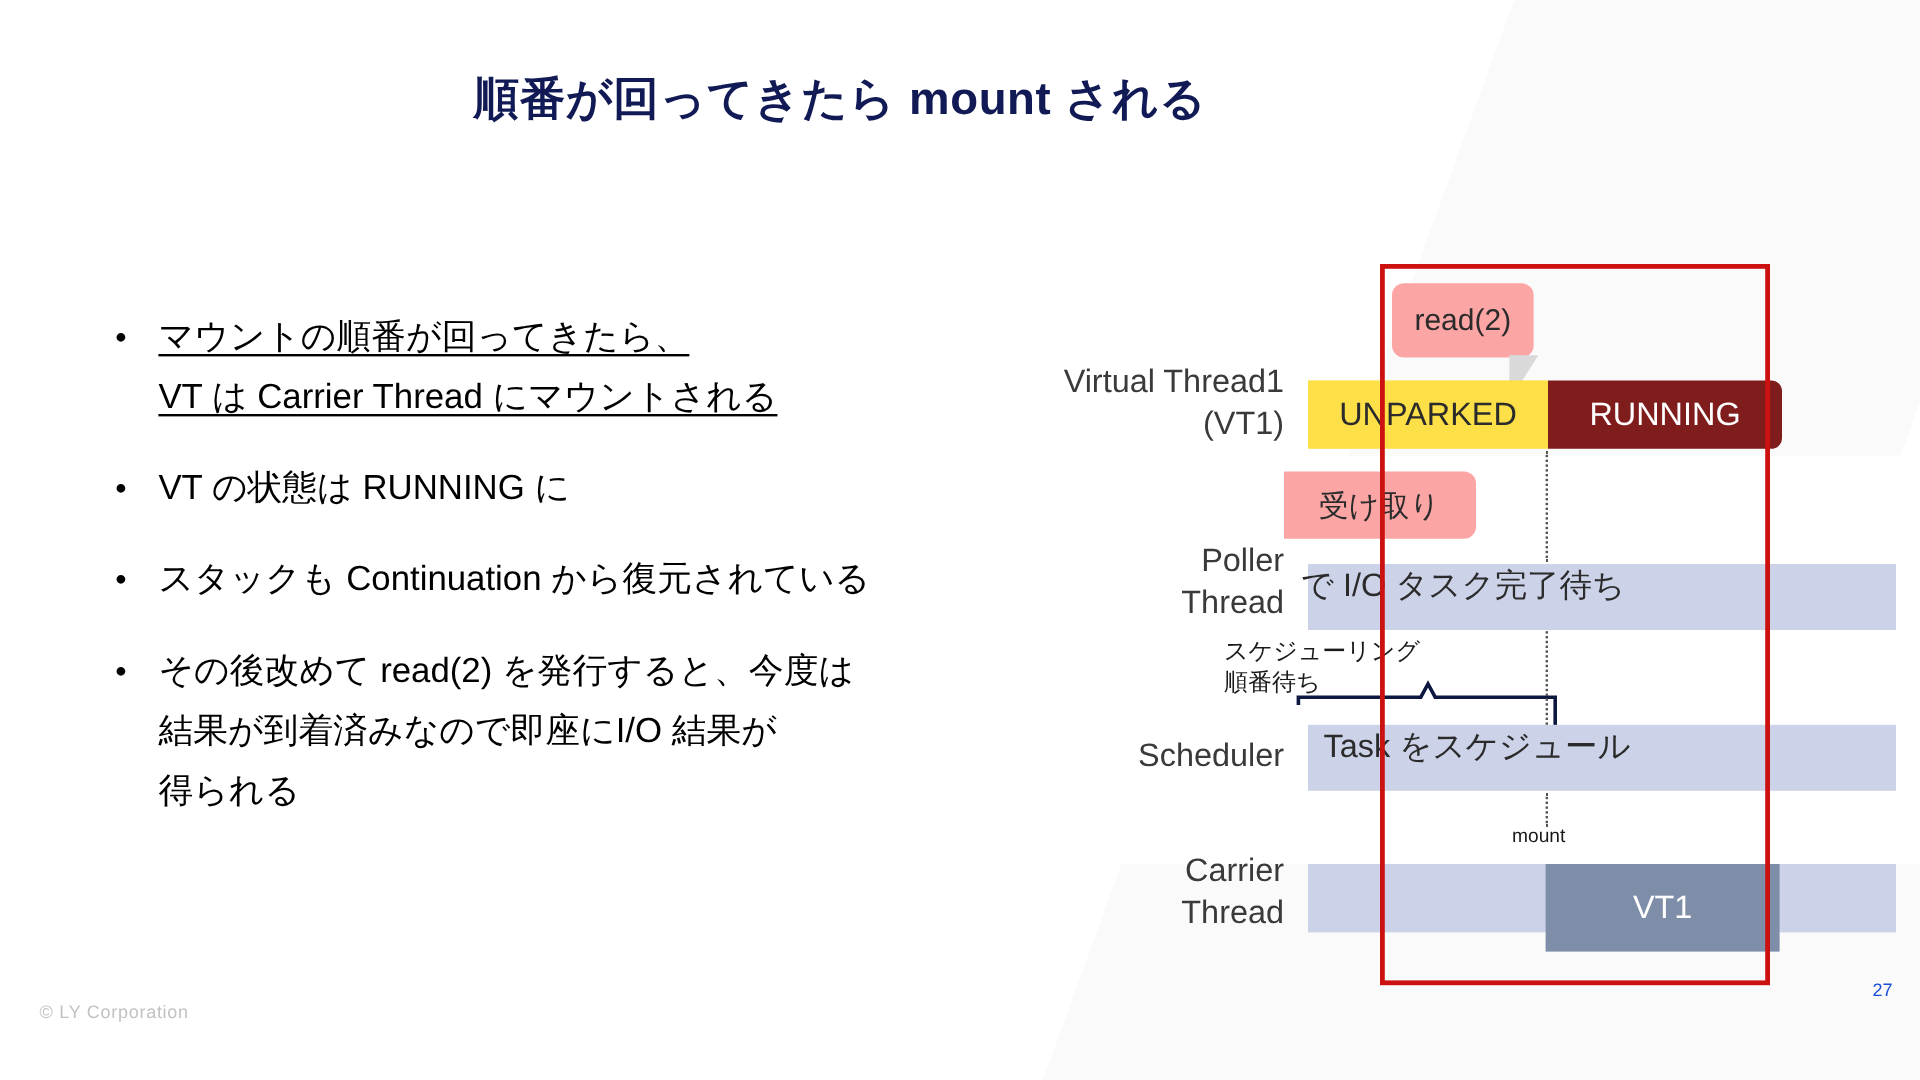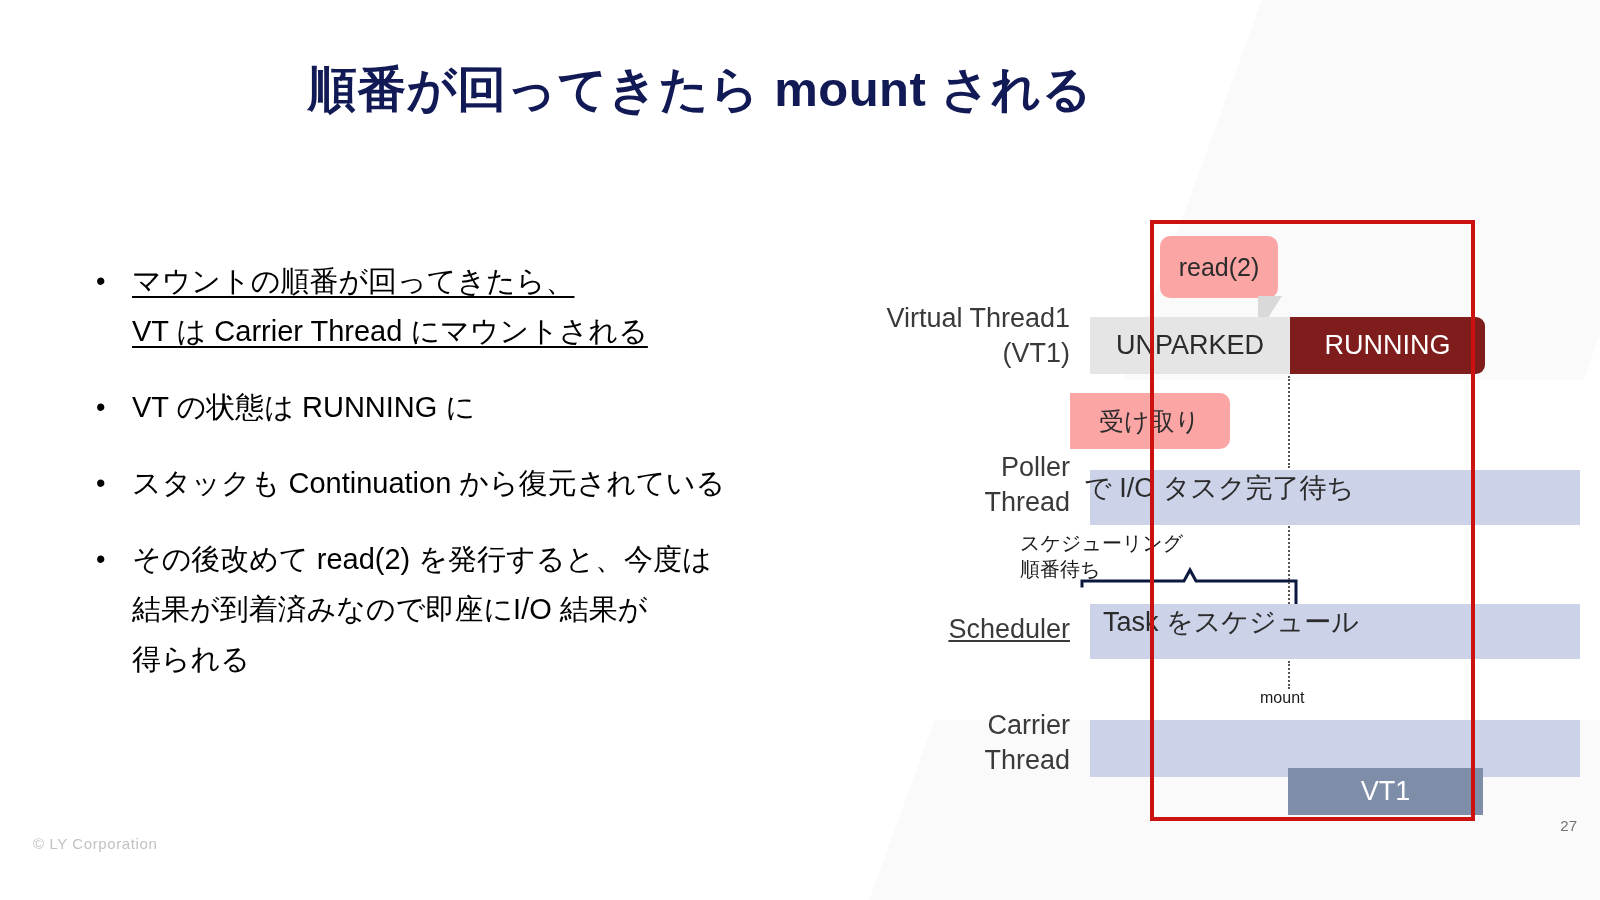--- a/index.html
+++ b/index.html
@@ -41,21 +41,21 @@
     transform: skewX(-20deg);
   }
 
   
   #title {
     position: absolute;
     top: 57px;
     left: 0;
     width: 1400px;
     text-align: center;
-    font-size: 49px;
+    font-size: 38px;
     font-weight: 700;
     letter-spacing: 0.5px;
     color: #121a56;
     white-space: nowrap;
   }
 
   
   #bullets {
     position: absolute;
     top: 256px;
@@ -115,21 +115,21 @@
   }
 
   .block {
     position: absolute;
     display: flex;
     align-items: center;
     font-size: 27px;
     white-space: nowrap;
   }
   .block-unparked {
-    background: #e5e5e5;
+    background: #fde047;
     color: #2b2b2b;
     justify-content: center;
     text-align: center;
   }
   .block-running {
     background: #7f1d1d;
     color: #ffffff;
     justify-content: center;
     border-radius: 0 9px 9px 0;
   }
@@ -207,21 +207,21 @@
     top: 835px;
     font-size: 15px;
     color: #c2c2c2;
     letter-spacing: 0.6px;
   }
   #page-number {
     position: absolute;
     right: 23px;
     top: 817px;
     font-size: 15px;
-    color: #737373;
+    color: #1d4ed8;
   }
 </style>
 </head>
 <body>
 
 <div id="slide">
 
   <div class="wm wm-topright"></div>
   <div class="wm wm-botright"></div>
 
@@ -295,38 +295,38 @@
     </div>
 
     <div class="bracket-label" style="left:200px; top:330px; width:360px;">
       <div>スケジューリング</div>
       <div>順番待ち</div>
     </div>
     <svg style="position:absolute; left:260px; top:380px; width:220px; height:36px; overflow:visible;" viewBox="0 0 220 36" preserveAspectRatio="none">
       <path d="M 2 6 L 2 1 L 104 1 L 110 -10 L 116 1 L 216 1 L 216 32" fill="none" stroke="#0d1840" stroke-width="3" stroke-linecap="square" stroke-linejoin="miter"></path>
     </svg>
 
-    <div class="row-label" style="left:0px; top:412px; width:250px;text-decoration:underline;">
+    <div class="row-label" style="left:0px; top:412px; width:250px;">
       <div>Scheduler</div>
     </div>
     <div class="lane" style="left:270px; top:404px; width:490px; height:55px;"></div>
     <div class="lane-text" style="left:283px; top:404px; height:55px;">
       <span>Task をスケジュール</span>
     </div>
 
     <div class="mount-label" style="left:440px; top:489px;">
       <span>mount</span>
     </div>
 
     <div class="row-label" style="left:0px; top:508px; width:250px;">
       <div>Carrier</div>
       <div>Thread</div>
     </div>
     <div class="lane" style="left:270px; top:520px; width:490px; height:57px;"></div>
-    <div class="block block-vt1" style="left:468px; top:520px; width:195px; height:47px;margin-top:48px;">
+    <div class="block block-vt1" style="left:468px; top:520px; width:195px; height:73px;">
       <span>VT1</span>
     </div>
 
     <div class="dotline" style="left:468px; top:176px; height:92px;"></div>
     <div class="dotline" style="left:468px; top:326px; height:78px;"></div>
     <div class="dotline" style="left:468px; top:461px; height:28px;"></div>
 
   </div>
 
   <div id="red-box"></div>

